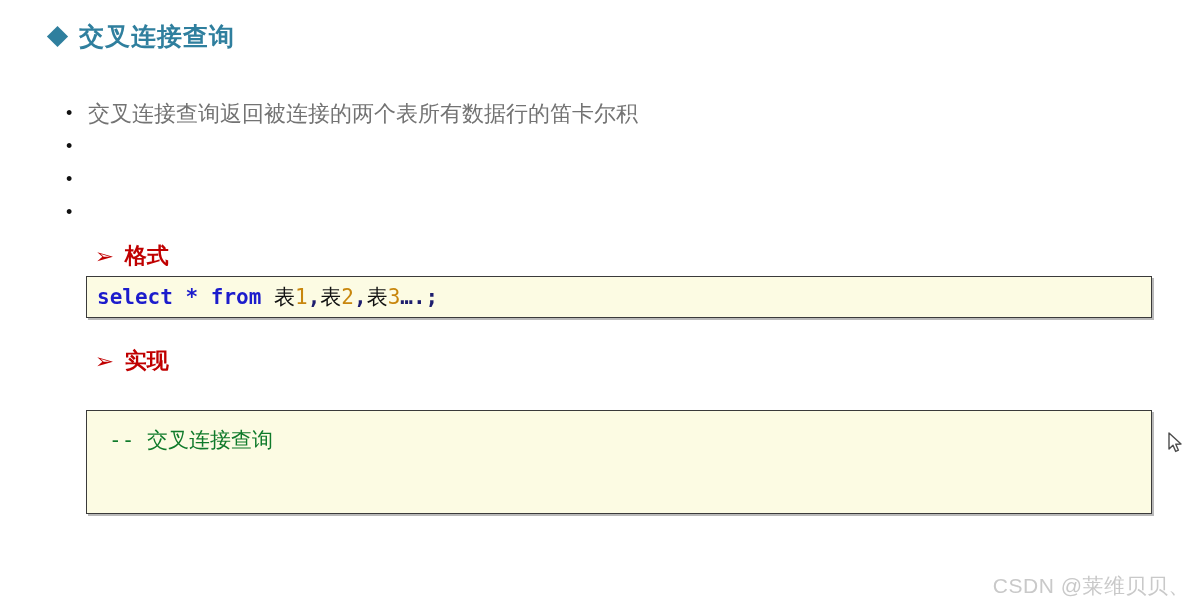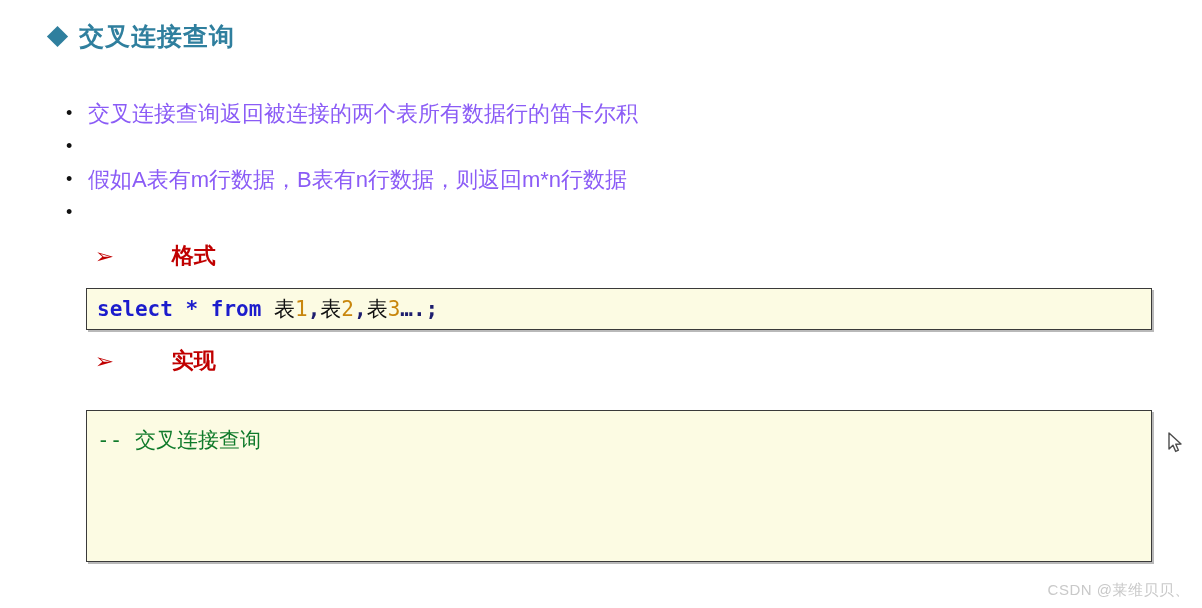--- a/index.html
+++ b/index.html
@@ -57,21 +57,21 @@
     width: 22px;
     flex: 0 0 22px;
     font-size: 18px;
     line-height: 30px;
     color: #111;
     text-align: left;
   }
   .bullet-text {
     font-size: 22px;
     line-height: 31px;
-    color: #8b5cf6;
+    color: #737373;
     white-space: nowrap;
     letter-spacing: 0px;
   }
 
   
   .sub-head {
     position: absolute;
     display: flex;
     align-items: center;
     gap: 12px;
@@ -84,44 +84,43 @@
     line-height: 1;
     transform: scaleX(1.15);
     display: inline-block;
   }
   .sub-head-text {
     font-size: 22px;
     font-weight: bold;
     color: #c00000;
     line-height: 1;
     white-space: nowrap;
-    margin-left: 47px;
   }
 
   
   .code-box {
     position: absolute;
     background: #fcfbe3;
     border: 1px solid #3a3a3a;
     box-shadow: 2px 2px 0 0 #b9b9b9;
     box-sizing: border-box;
   }
   .code-box-1 {
     left: 86px;
-    top: 288px;
+    top: 276px;
     width: 1066px;
     height: 42px;
     padding: 4px 0 0 10px;
   }
   .code-box-2 {
     left: 86px;
     top: 410px;
     width: 1066px;
-    height: 152px;
-    padding: 14px 0 0 10px;
+    height: 104px;
+    padding: 14px 0 0 22px;
   }
   .code-line {
     font-family: "DejaVu Sans Mono", "Liberation Mono", monospace;
     font-size: 21px;
     line-height: 31px;
     white-space: pre;
     color: #111;
   }
   .kw        { color: #1c1ccc; font-weight: bold; }
   .cjk-plain { color: #111111; font-family: "Liberation Sans","DejaVu Sans",sans-serif; }
@@ -133,21 +132,21 @@
     color: #0f7a2a;
     font-family: "Liberation Serif", "DejaVu Serif", serif;
   }
   .code-gap { height: 31px; }
 
   
   .watermark {
     position: absolute;
     right: 12px;
     bottom: 8px;
-    font-size: 15px;
+    font-size: 21px;
     color: #c9c9c9;
     white-space: nowrap;
     letter-spacing: 0.5px;
   }
 
   
   .mouse-cursor {
     position: absolute;
     left: 1168px;
     top: 432px;
@@ -169,21 +168,20 @@
     <span class="bullet-dot">•</span>
     <span class="bullet-text">交叉连接查询返回被连接的两个表所有数据行的笛卡尔积</span>
   </div>
 
   <div class="bullet-row">
     <span class="bullet-dot">•</span>
   </div>
 
   <div class="bullet-row">
     <span class="bullet-dot">•</span>
-    <span class="bullet-text">假如A表有m行数据，B表有n行数据，则返回m*n行数据</span>
   </div>
 
   <div class="bullet-row">
     <span class="bullet-dot">•</span>
   </div>
 
 </div>
 
 <div class="sub-head sub-head-format">
   <span class="arrow-bullet">➢</span>

